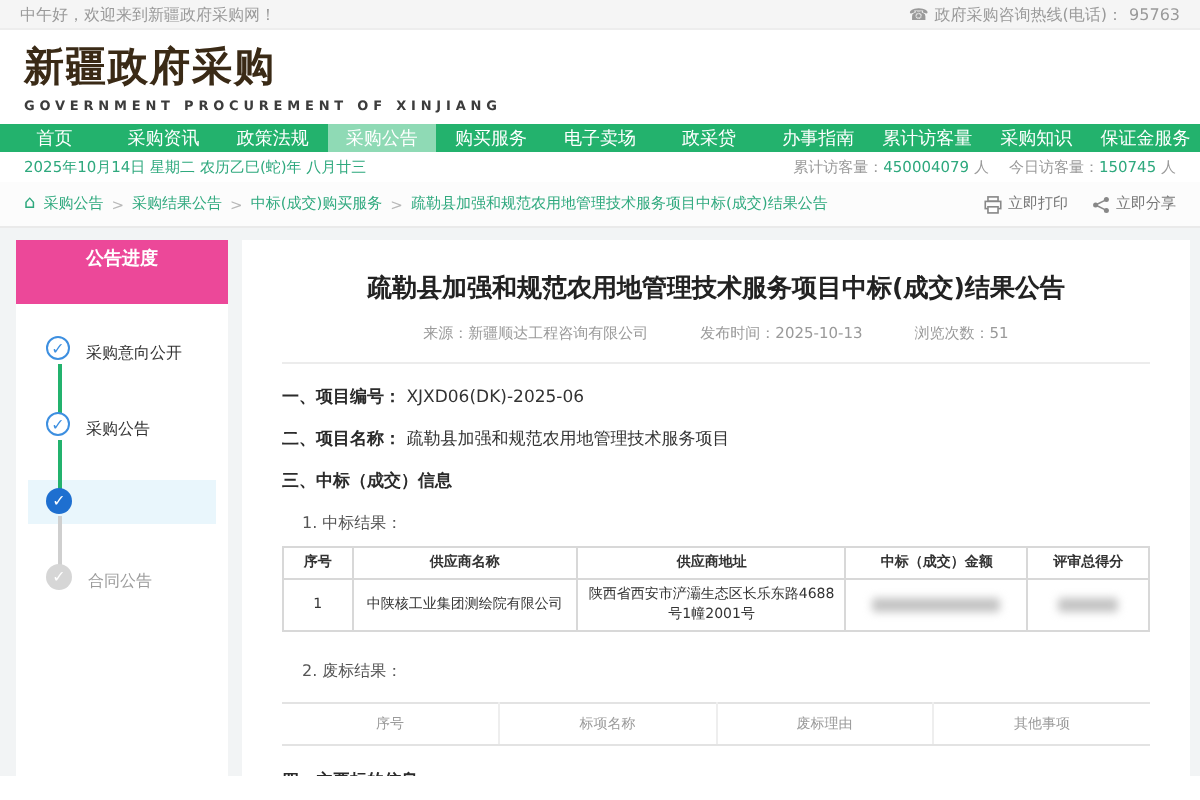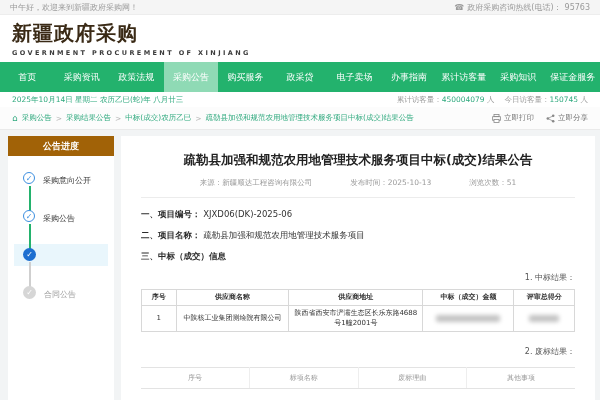--- a/index.html
+++ b/index.html
@@ -15,21 +15,21 @@
 
   
   .header { height:47px; background:#fff; display:flex; align-items:center; padding:0 12px; }
   .logo-line { display:flex; align-items:center; }
   .logo-title { font-size:20px; font-weight:bold; color:#3a2a16; letter-spacing:1px; }
   .logo-badge { margin-left:7px; font-size:7px; color:#c08a3e; background:#fdf1d8;
     border:1px solid #f3e0b8; border-radius:9px; padding:1px 8px; white-space:nowrap; }
   .logo-sub { font-size:6.5px; font-weight:bold; letter-spacing:2.4px; color:#3c3c3c; margin-top:2px; }
 
   
-  .nav { height:30px; background:#23b26d; display:flex;justify-content:flex-end; }
+  .nav { height:14px; background:#23b26d; display:flex;justify-content:flex-end; }
   .nav-item { flex:1; display:flex; align-items:center; justify-content:center;
     color:#fff; font-size:9px; cursor:pointer; white-space:nowrap; }
   .nav-item.active { background:#8fdab5; }
 
   
   .infobar { height:15px; display:flex; justify-content:space-between; align-items:center;
     padding:0 12px; font-size:7.5px; background:#fff; }
   .infobar .date { color:#2fa97e; }
   .infobar .stats { color:#9a9a9a; display:flex; gap:10px; }
   .stat-num { color:#2fa97e; }
@@ -43,47 +43,47 @@
   .home-ic { color:#2fa97e; margin-right:4px; font-size:9px; }
   .bc-actions { margin-left:auto; display:flex; gap:12px; color:#777; }
   .bc-action { display:flex; align-items:center; gap:3px; cursor:pointer; }
   .bc-action svg { display:block; }
 
   
   .page { height:274px; background:#f2f4f5; display:flex; gap:7px; padding:6px 5px 0 8px; }
 
   
   .sidebar { width:106px; background:#fff; flex-shrink:0; }
-  .sidebar-head { height:20px; background:#a16207; color:#fff; font-size:9px; font-weight:bold;
+  .sidebar-head { height:32px; background:#ec4899; color:#fff; font-size:9px; font-weight:bold;
     text-align:center; line-height:20px; }
   .steps { padding:16px 0 0 0; }
   .step { position:relative; height:38px; display:flex; align-items:flex-start; }
   .step-dot { position:relative; z-index:2; width:13px; height:13px; border-radius:50%;
     margin-left:15px; display:flex; align-items:center; justify-content:center;
     font-size:8px; background:#fff; }
   .step.done .step-dot { border:1.5px solid #3d8fe0; color:#3d8fe0; width:12px; height:12px; }
   .step.active .step-dot { background:#1e6fd0; color:#fff; border:none; }
   .step.pending .step-dot { background:#d6d6d6; color:#fff; border:none; }
   .step-label { font-size:8px; color:#333; margin-left:8px; margin-top:2.5px; white-space:nowrap; }
   .step.active .step-label { color:#23b26d; font-weight:bold; }
   .step.pending .step-label { color:#9c9c9c; }
   .step-line { position:absolute; left:21px; top:14px; width:1.5px; height:26px; background:#23b26d; z-index:1; }
   .step.active .step-line { background:#cfcfcf; }
   .step.active .step-hl { position:absolute; left:6px; right:6px; top:-4px; height:22px;
     background:#e9f6fc; z-index:0; }
 
   
   .main { flex:1; background:#fff; padding:16px 20px 0 20px; color:#333; overflow:hidden; }
   .art-title { font-size:12.5px; font-weight:bold; color:#222; text-align:center; line-height:1.35; }
-  .art-meta { margin-top:9px; display:flex; justify-content:center; gap:38px;
+  .art-meta { margin-top:9px; display:flex; justify-content:center; gap:26px;
     font-size:7.5px; color:#9a9a9a; }
   .art-divider { border:none; border-top:1px solid #ececec; margin:9px 0 11px 0; }
   .sec { font-size:8.5px; margin-bottom:9px; }
   .sec b { color:#2b2b2b; }
-  .sub-line { font-size:8px; color:#555; margin:2px 0 6px 10px;text-align:right; }
+  .sub-line { font-size:8px; color:#555; margin:2px 0 6px 10px; }
   table { width:100%; border-collapse:collapse; font-size:7px; table-layout:fixed;padding-left:28px; }
   .award th, .award td { border:1px solid #d8d8d8; padding:3px 2px; text-align:center;
     color:#333; line-height:1.35; word-break:break-all; }
   .award th { font-weight:bold; }
   .blur-bar { display:inline-block; height:7px; background:#c3c3c3; border-radius:2px;
     filter:blur(2px); vertical-align:middle; }
   .blur-wide { width:64px; } .blur-small { width:30px; }
   .rej { margin-top:10px; }
   .rej th { border-top:1px solid #e3e3e3; border-bottom:1px solid #e3e3e3;
     border-left:1px solid #eee; border-right:1px solid #eee;
@@ -111,22 +111,22 @@
     <div class="logo-sub">GOVERNMENT PROCUREMENT OF XINJIANG</div>
   </div>
 </div>
 
 <div class="nav">
   <div class="nav-item">首页</div>
   <div class="nav-item">采购资讯</div>
   <div class="nav-item">政策法规</div>
   <div class="nav-item active">采购公告</div>
   <div class="nav-item">购买服务</div>
+  <div class="nav-item">电子卖场</div>
   <div class="nav-item">政采贷</div>
-  <div class="nav-item">电子卖场</div>
   <div class="nav-item">办事指南</div>
   <div class="nav-item">累计访客量</div>
   <div class="nav-item">采购知识</div>
   <div class="nav-item">保证金服务</div>
 </div>
 
 <div class="infobar">
   <span class="date">2025年10月14日 星期二 农历乙巳(蛇)年 八月廿三</span>
   <span class="stats">
     <span>
@@ -139,21 +139,21 @@
     </span>
   </span>
 </div>
 
 <div class="breadcrumb">
   <span class="home-ic">⌂</span>
   <span class="crumb">采购公告</span>
   <span class="crumb-sep">&gt;</span>
   <span class="crumb">采购结果公告</span>
   <span class="crumb-sep">&gt;</span>
-  <span class="crumb">中标(成交)农历乙巳</span>
+  <span class="crumb">中标(成交)购买服务</span>
   <span class="crumb-sep">&gt;</span>
   <span class="crumb current">疏勒县加强和规范农用地管理技术服务项目中标(成交)结果公告</span>
   <span class="bc-actions">
     <span class="bc-action">
       <svg width="9" height="9" viewBox="0 0 10 10">
         <rect x="2.2" y="0.5" width="5.6" height="2.4" fill="none" stroke="#888" stroke-width="0.9"></rect>
         <rect x="0.7" y="3" width="8.6" height="4" fill="none" stroke="#888" stroke-width="0.9"></rect>
         <rect x="2.2" y="6" width="5.6" height="3.4" fill="#fff" stroke="#888" stroke-width="0.9"></rect>
       </svg>
       <span>立即打印</span>

